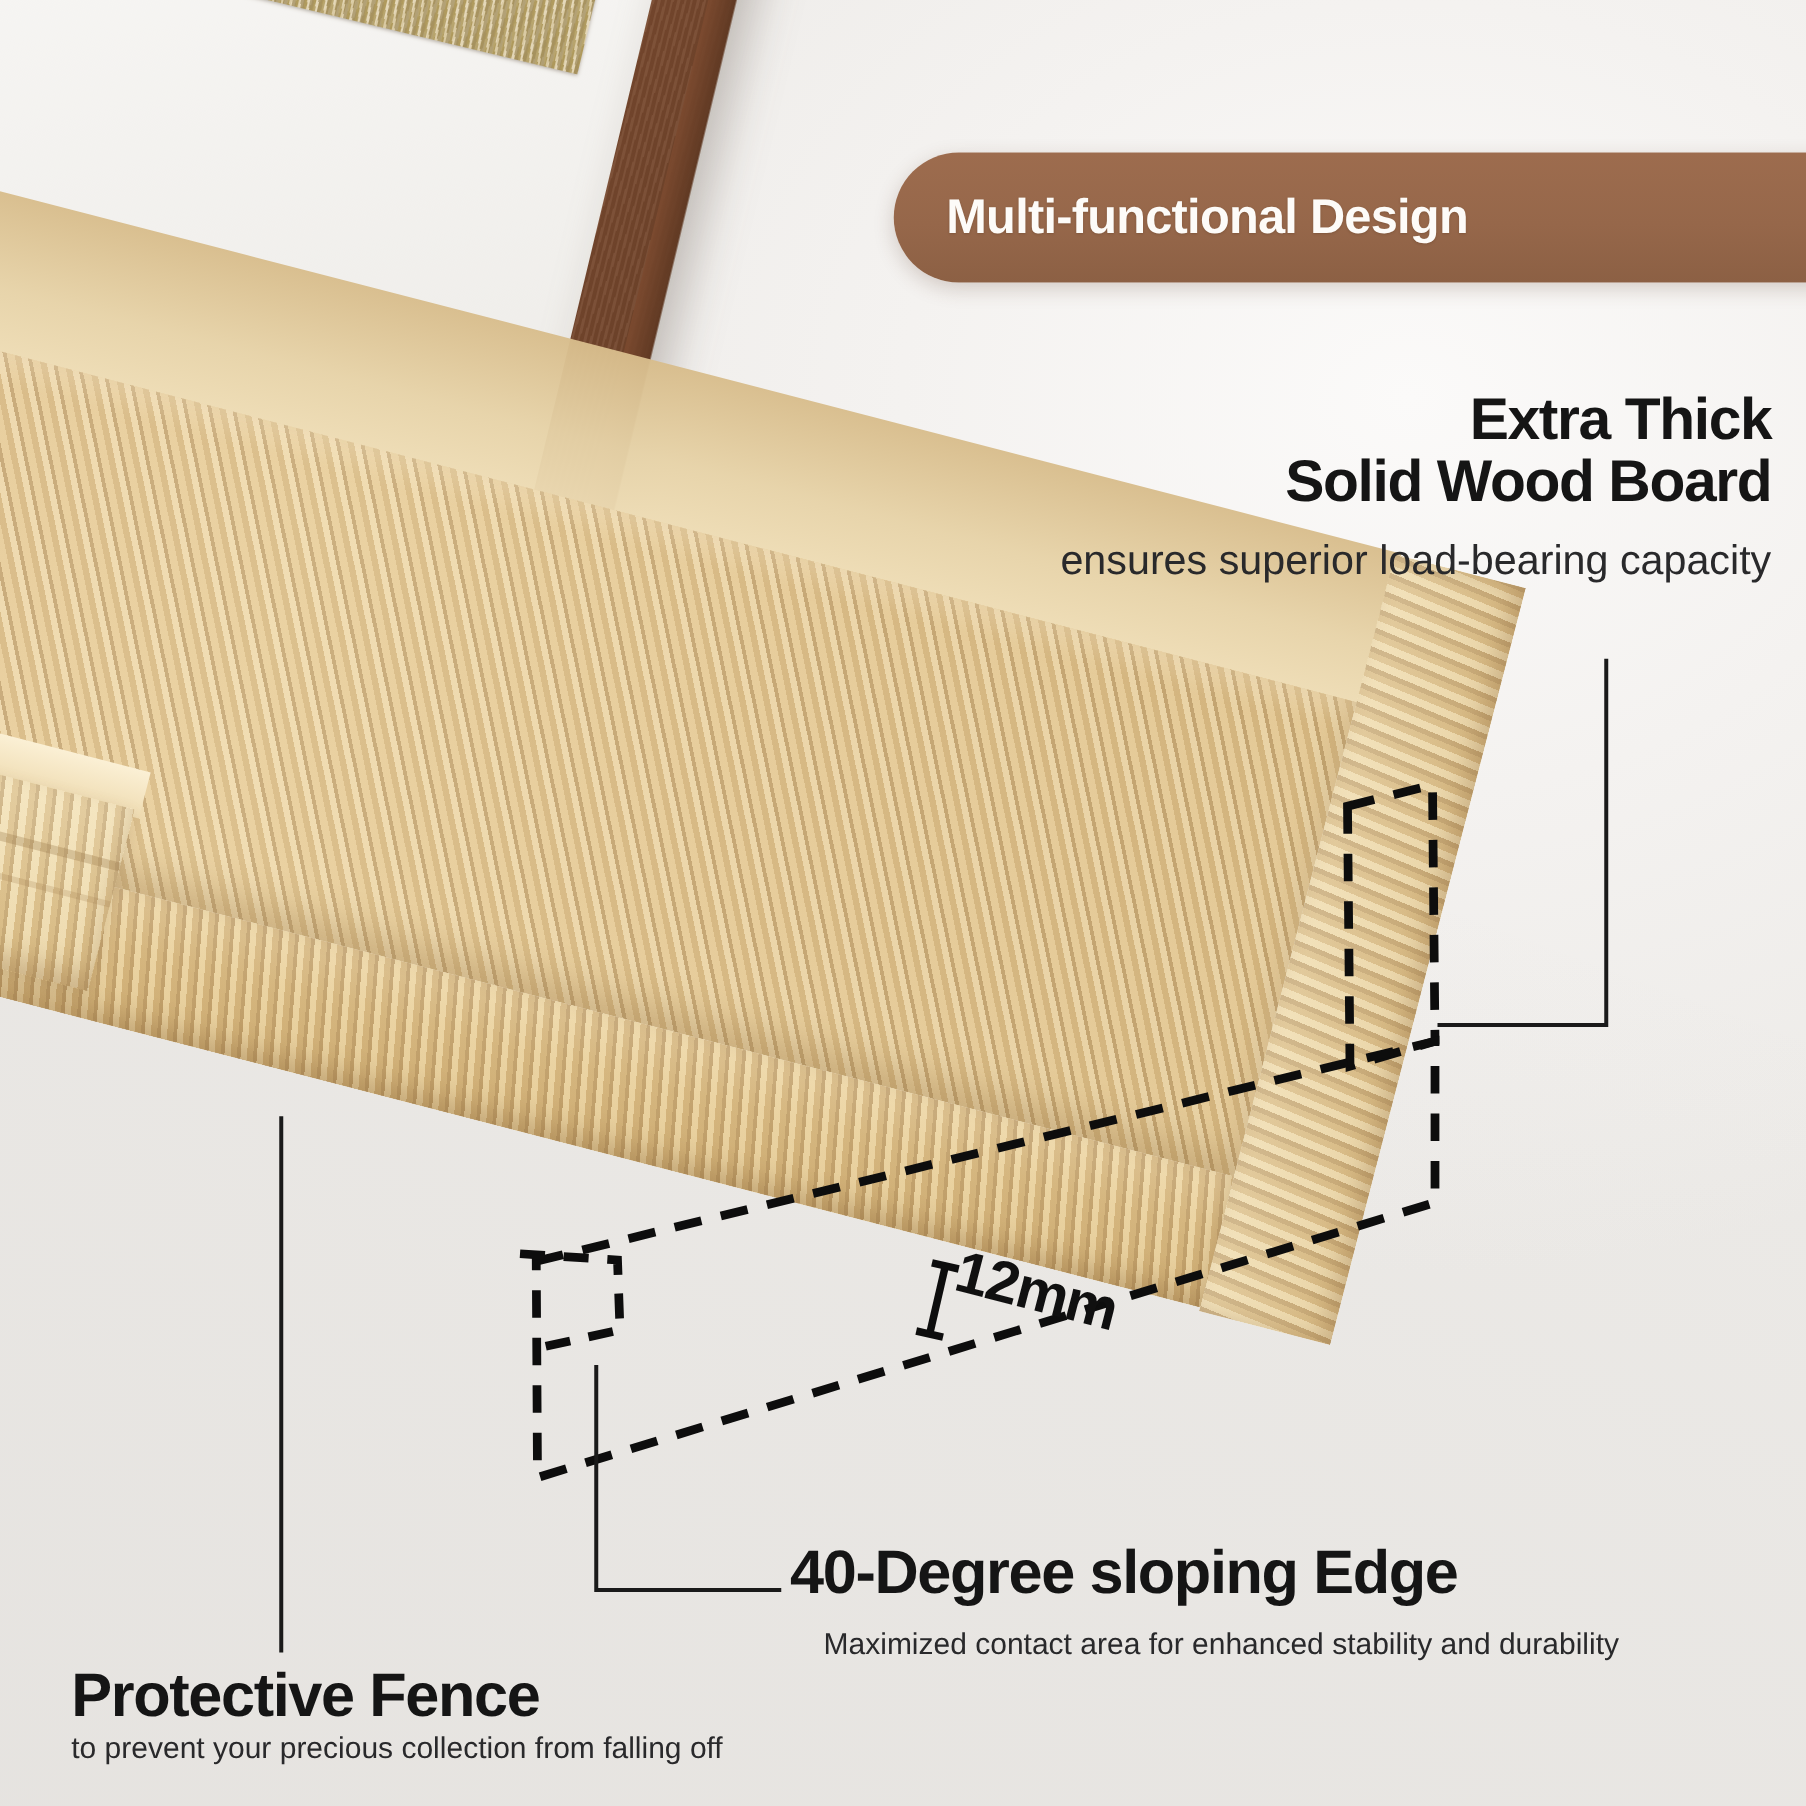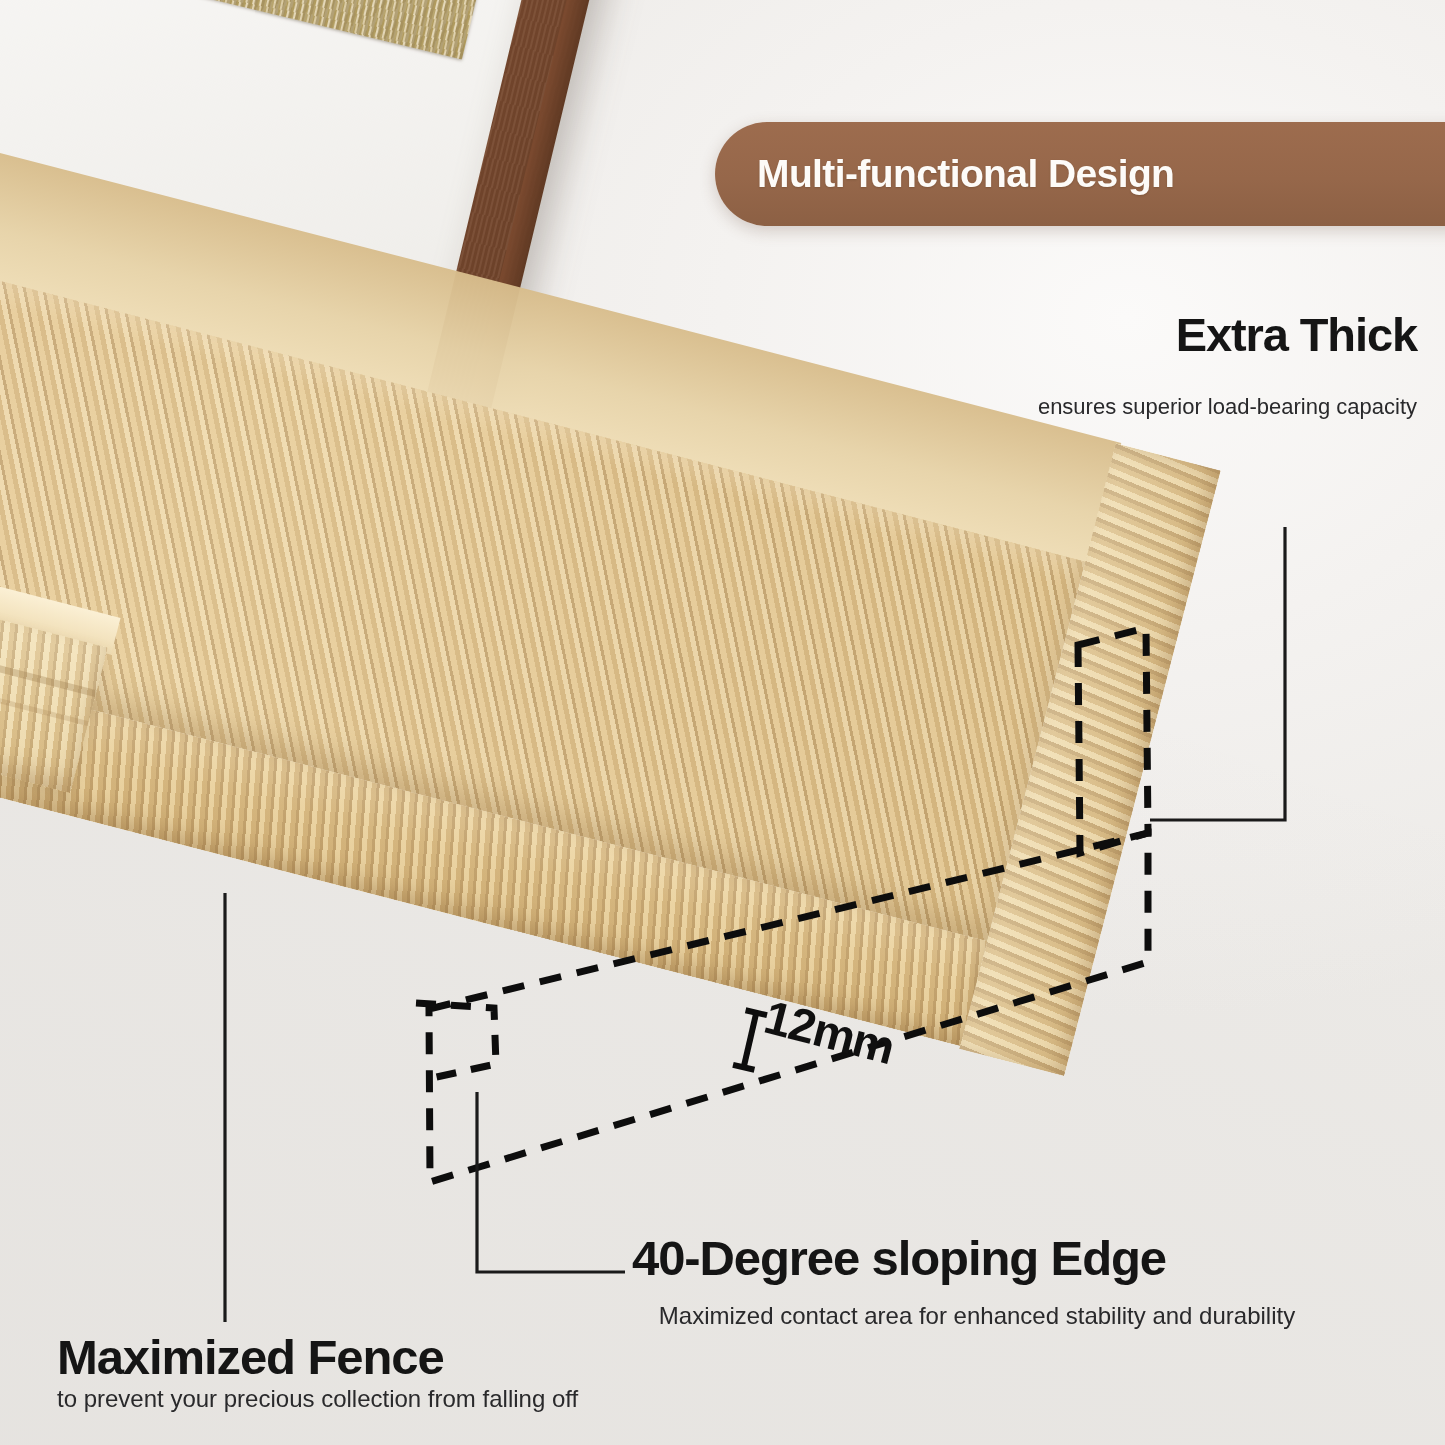--- a/index.html
+++ b/index.html
@@ -169,21 +169,21 @@
     letter-spacing:-1.1px;
     line-height:1.07;
   }
   .tb .s{
     color:#29292b;
     line-height:1.30;
   }
 
   #txt-thick{ right:28px; top:310px; text-align:right; width:640px; }
   #txt-thick .h{ font-size:47px; }
-  #txt-thick .s{ font-size:22px; margin-top:33px; }
+  #txt-thick .s{ font-size:33px; margin-top:16px; }
 
   #txt-45{ left:632px; top:1232px; width:690px; }
   #txt-45 .h{ font-size:49px; }
   #txt-45 .s{ font-size:24px; margin-top:16px; text-align:center; }
 
   #txt-fence{ left:57px; top:1331px; width:660px; }
   #txt-fence .h{ font-size:49px; }
   #txt-fence .s{ font-size:24px; }
 
   .mm-label{
@@ -257,26 +257,27 @@
   </svg>
 
   <div class="mm-label">12mm</div>
 
   <div class="pill">
     <div class="pill-text">Multi-functional Design</div>
   </div>
 
   <div class="tb" id="txt-thick">
     <div class="h">Extra Thick</div>
+    <div class="h">Solid Wood Board</div>
     <div class="s">ensures superior load-bearing capacity</div>
   </div>
 
   <div class="tb" id="txt-45">
     <div class="h">40-Degree sloping Edge</div>
     <div class="s">Maximized contact area for enhanced stability and durability</div>
   </div>
 
   <div class="tb" id="txt-fence">
-    <div class="h">Maximized Fence</div>
+    <div class="h">Protective Fence</div>
     <div class="s">to prevent your precious collection from falling off</div>
   </div>
 
 </div>
 
 </body></html>

